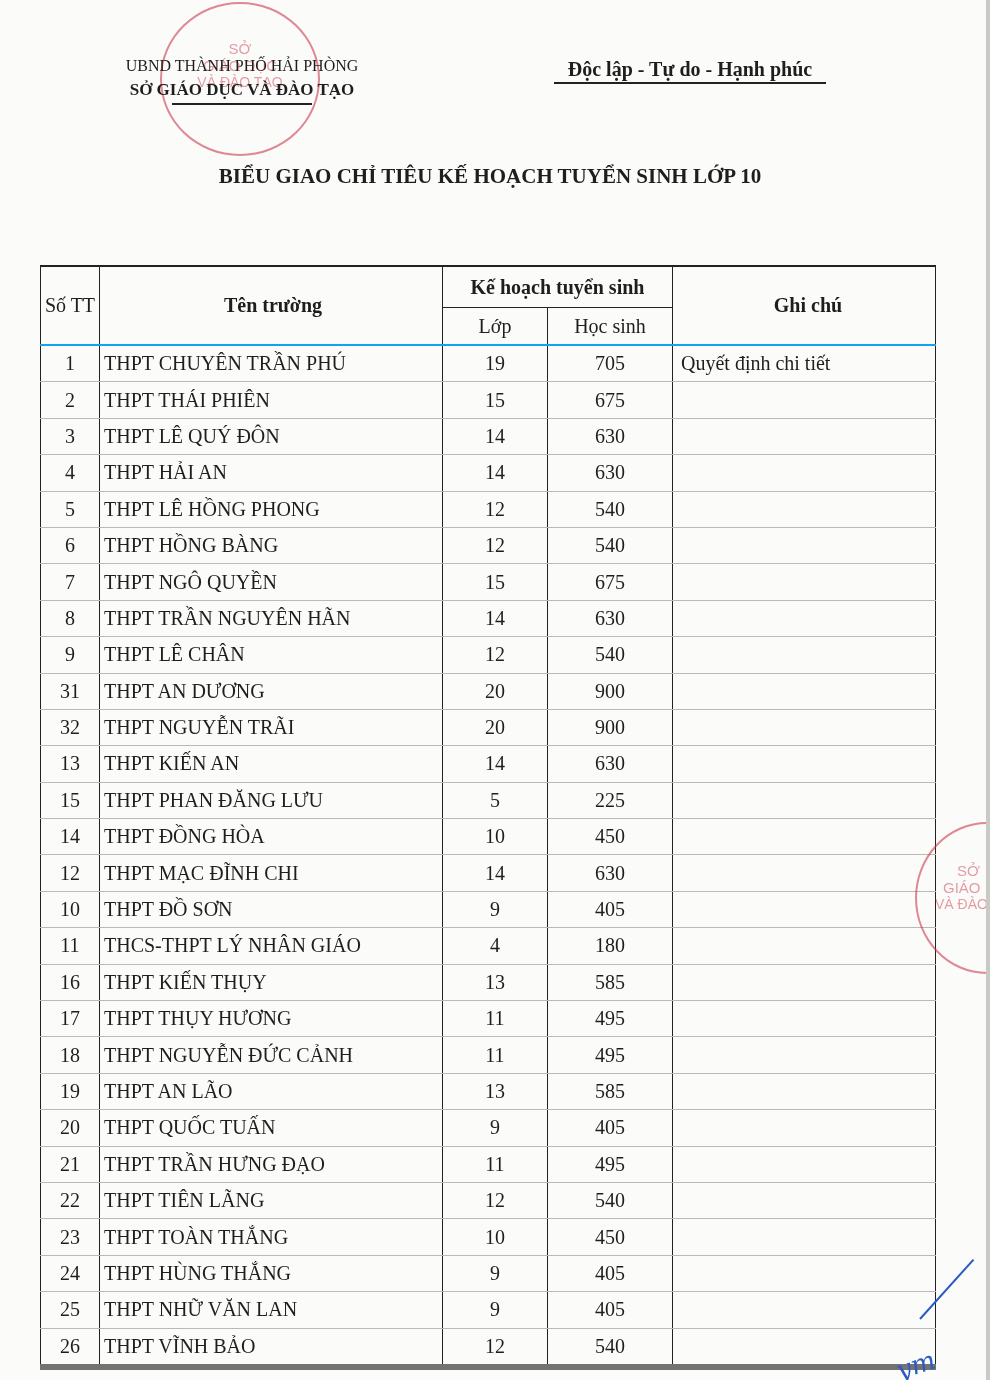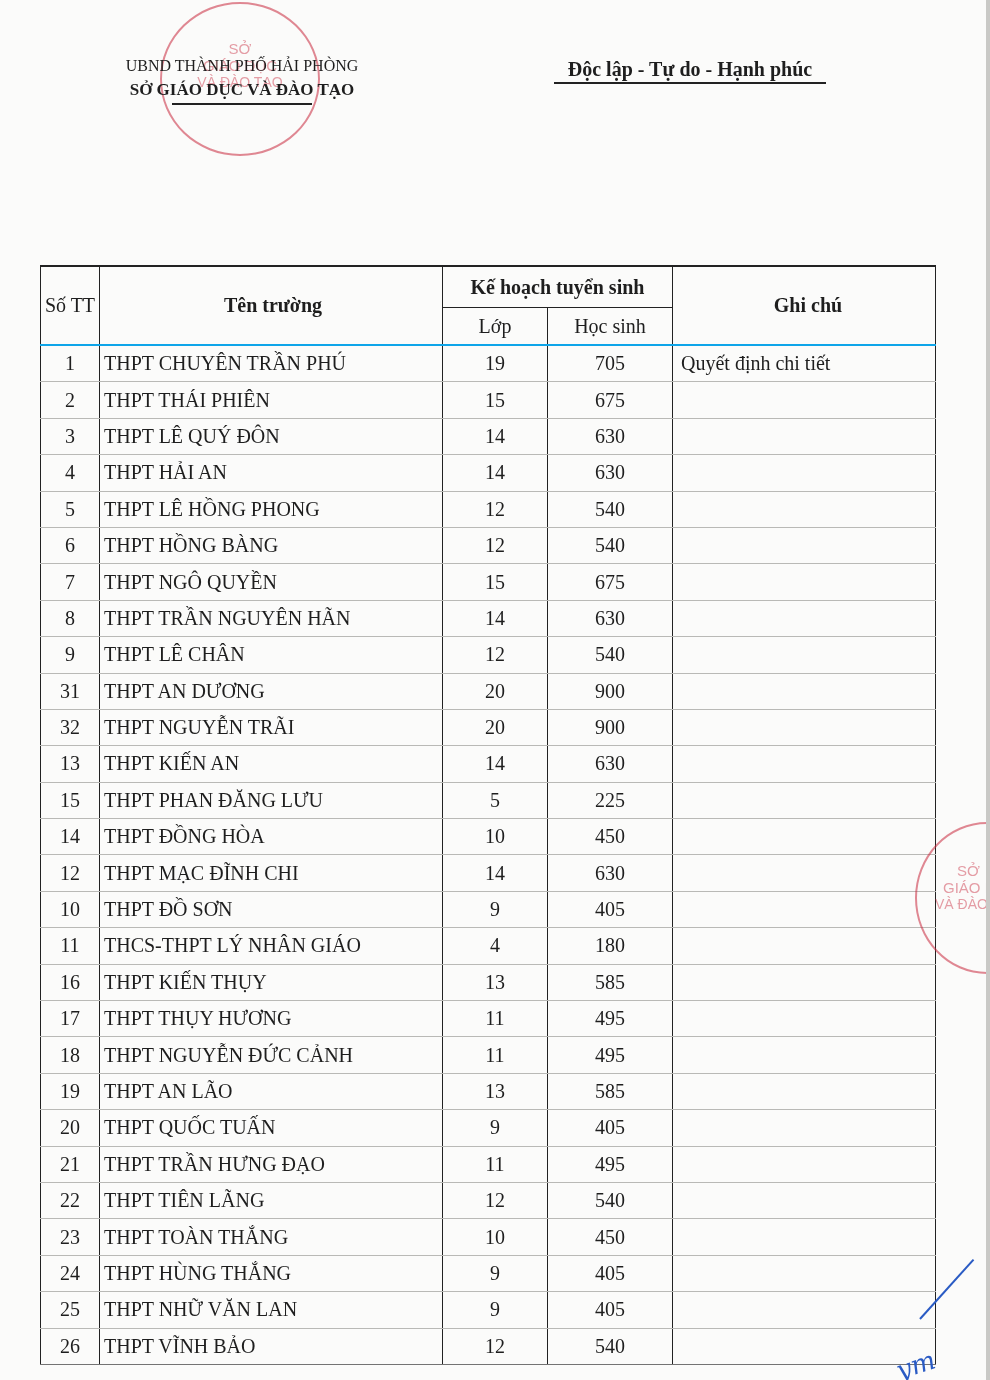--- a/index.html
+++ b/index.html
@@ -40,21 +40,21 @@
   table.plan td, table.plan th {
     border-left: 1.5px solid #222; border-right: 1.5px solid #222;
     border-bottom: 1px solid #b9b9b6;
     padding: 0; height: 35.4px; font-weight: normal;
   }
   table.plan thead th { border-bottom: 2px solid #0ea5e9; }
   table.plan thead tr:first-child th { border-top: 2px solid #222; }
   table.plan thead th.grp { border-bottom: 1.5px solid #222; font-weight: bold; height: 40px; }
   table.plan thead th.sub { height: 36px; margin-top: 12px; }
   table.plan thead th.bold { font-weight: bold; }
-  table.plan tbody tr:last-child td { border-bottom: 1px solid #737373; }
+  table.plan tbody tr:last-child td { border-bottom: 6px solid #737373; }
 
   .c-no { width: 58px; text-align: center; }
   .c-name { width: 338px; text-align: left; padding-left: 4px !important; }
   .c-lop { width: 104px; text-align: center; }
   .c-hs { width: 124px; text-align: center; }
   .c-note { text-align: left; padding-left: 8px !important; }
 
   .stamp {
     position: absolute; border: 2.5px solid rgba(200,40,60,0.55); border-radius: 50%;
     color: rgba(200,40,60,0.45); font-family: "Liberation Sans", sans-serif;
@@ -94,20 +94,21 @@
   <div class="l2">SỞ GIÁO DỤC VÀ ĐÀO TẠO</div>
   <div class="rule"></div>
 </div>
 
 <div class="header-right">
   <div class="l2">Độc lập - Tự do - Hạnh phúc</div>
   <div class="rule"></div>
 </div>
 
 <div class="title-block">
+  <div class="t1">BIỂU GIAO CHỈ TIÊU KẾ HOẠCH TUYỂN SINH LỚP 10</div>
 </div>
 
 <table class="plan" id="plan-table">
   <thead>
     <tr>
       <th class="c-no" rowspan="2">Số TT</th>
       <th class="c-name bold" rowspan="2" style="text-align:center;padding-left:0">Tên trường</th>
       <th class="grp" colspan="2">Kế hoạch tuyển sinh</th>
       <th class="c-note bold" rowspan="2" style="text-align:center;padding-left:0">Ghi chú</th>
     </tr>

